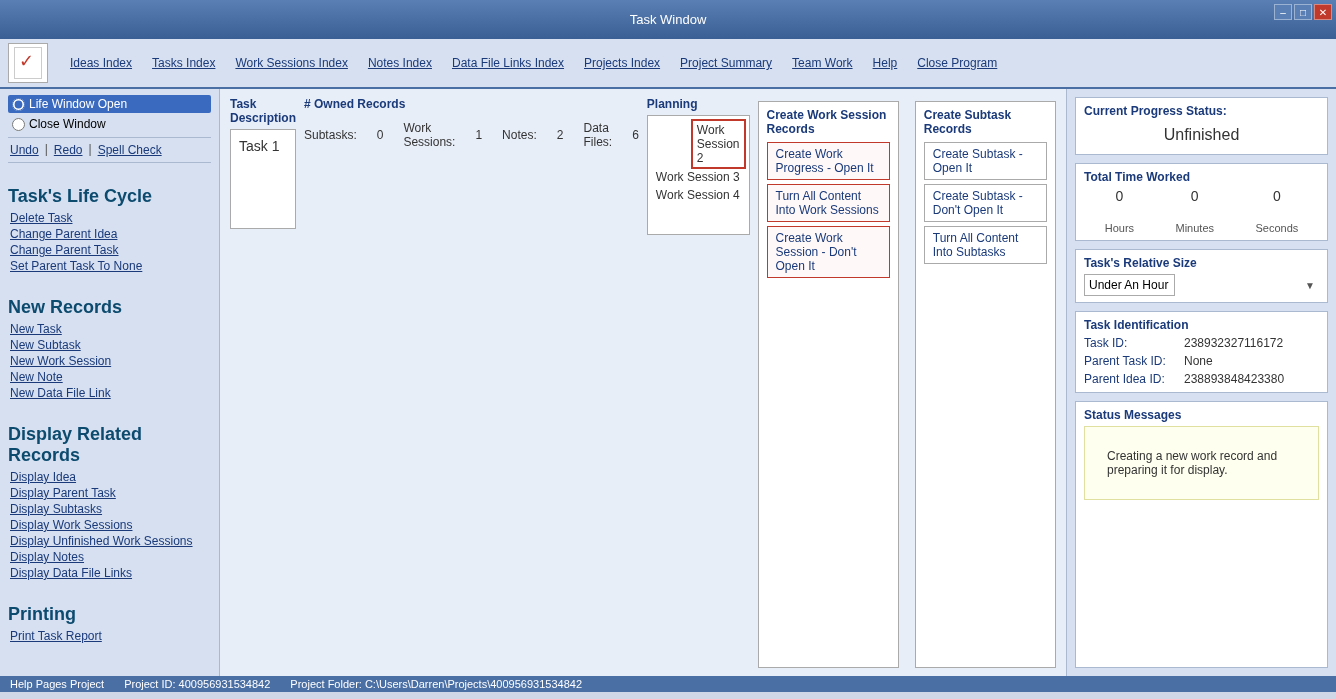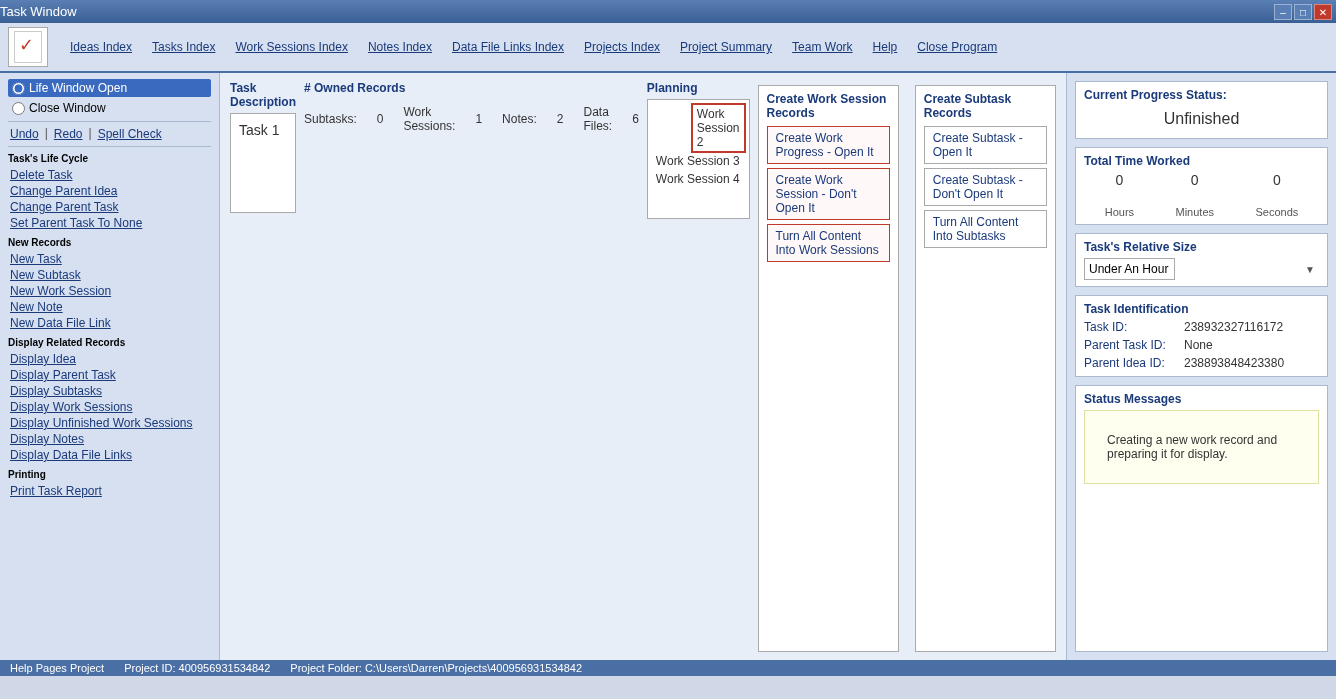--- a/index.html
+++ b/index.html
@@ -3,26 +3,27 @@
   <meta charset="utf-8">
   <style>
     * { box-sizing: border-box; margin: 0; padding: 0; }
     body { font-family: 'Segoe UI', Tahoma, Arial, sans-serif; font-size: 12px; background: #d0d8e8; user-select: none; }
 
     
     .title-bar {
       background: linear-gradient(to bottom, #5a7fb5, #3a5f95);
       color: white;
       text-align: center;
-      padding: 4px 0;
+      padding: 12px 0;
       font-size: 13px;
       font-weight: normal;
       position: relative;
       display: flex;
       align-items: center;
+      justify-content: center;
     }
     .title-bar-controls {
       position: absolute;
       right: 4px;
       top: 4px;
       display: flex;
       gap: 2px;
     }
     .title-btn {
       width: 18px;
@@ -130,24 +131,24 @@
     .sidebar-link {
       color: #1a3a7a;
       text-decoration: underline;
       cursor: pointer;
       display: block;
       padding: 1px 2px;
       font-size: 12px;
     }
     .sidebar-section-title {
       font-weight: bold;
-      color: #000000;
-      margin-top: 6px;
+      color: #0c4a6e;
+      margin-top: 23px;
       margin-bottom: 3px;
-      font-size: 10px;
+      font-size: 18px;
     }
 
     
     .content-area {
       flex: 1;
       background: #e8eef8;
       padding: 8px 10px;
       overflow-y: auto;
       display: flex;
       flex-direction: row;
@@ -431,22 +432,22 @@
         <span class="planning-item selected">Work Session 2</span>
         <span class="planning-item">Work Session 3</span>
         <span class="planning-item">Work Session 4</span>
       </div>
     </div>
 
     <div class="create-section">
       <div class="create-panel">
         <div class="create-panel-title">Create Work Session Records</div>
         <button class="create-btn highlighted">Create Work Progress - Open It</button>
+        <button class="create-btn highlighted">Turn All Content Into Work Sessions</button>
         <button class="create-btn highlighted">Create Work Session - Don't Open It</button>
-        <button class="create-btn highlighted">Turn All Content Into Work Sessions</button>
       </div>
       <div class="create-panel">
         <div class="create-panel-title">Create Subtask Records</div>
         <button class="create-btn">Create Subtask - Open It</button>
         <button class="create-btn">Create Subtask - Don't Open It</button>
         <button class="create-btn">Turn All Content Into Subtasks</button>
       </div>
     </div>
   </div>
 

